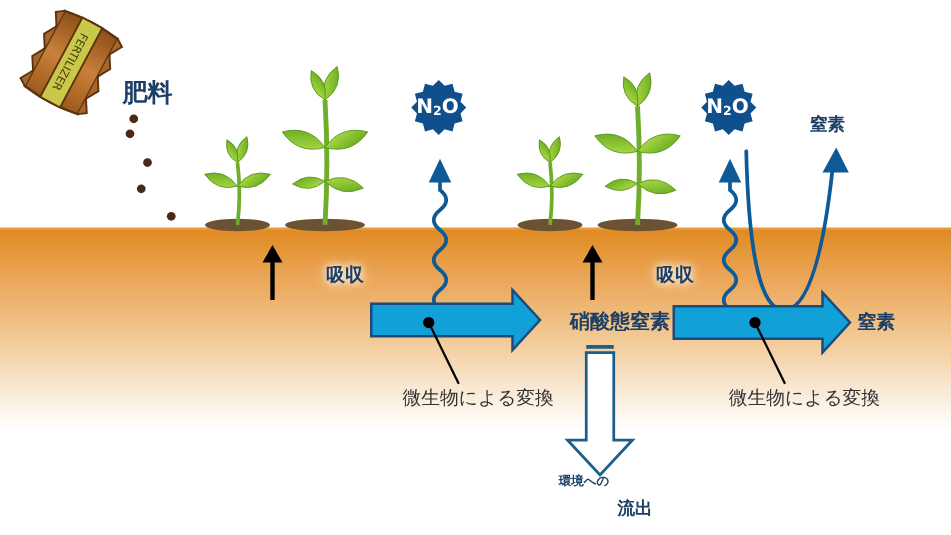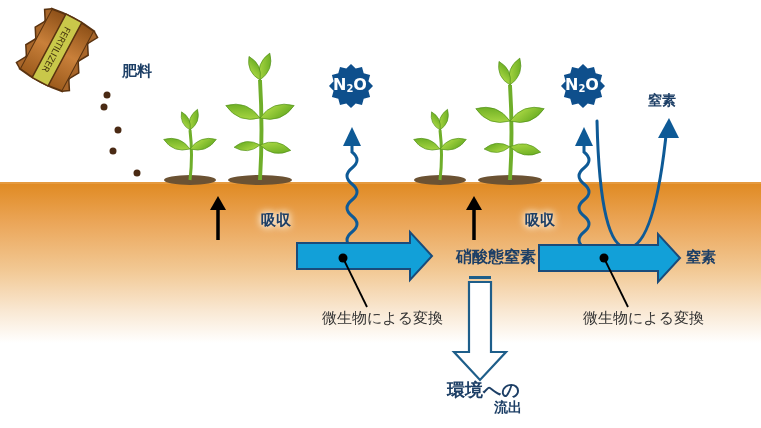--- a/index.html
+++ b/index.html
@@ -127,35 +127,35 @@
       <circle cx="604" cy="258" r="4.5" fill="#000"></circle>
       <line x1="604" y1="258" x2="628" y2="307" stroke="#000" stroke-width="1.8"></line>
     </g>
 
     <g>
       <rect x="469" y="276" width="22" height="3" fill="#1e5e8a"></rect>
       <path d="M469,282 L491,282 L491,352 L506,352 L480,380 L454,352 L469,352 Z" fill="#ffffff" stroke="#1e5e8a" stroke-width="2.2"></path>
     </g>
   </svg>
 
-  <div class="lbl" style="left:122px;top:64px;font-size:15px;">肥料</div>
+  <div class="lbl" style="left:98px;top:64px;font-size:20px;">肥料</div>
 
   <div class="lbl" style="left:333px;top:77px;font-size:16px;color:#fff;">
     <span>N</span><span style="font-size:10px;vertical-align:-2px">2</span><span>O</span>
   </div>
   <div class="lbl" style="left:565px;top:77px;font-size:16px;color:#fff;">
     <span>N</span><span style="font-size:10px;vertical-align:-2px">2</span><span>O</span>
   </div>
 
   <div class="lbl" style="left:648px;top:93px;font-size:14px;">窒素</div>
 
   <div class="lbl glow" style="left:229px;top:213px;font-size:15px;">吸収</div>
   <div class="lbl glow" style="left:493px;top:213px;font-size:15px;">吸収</div>
 
   <div class="lbl" style="left:456px;top:249px;font-size:16px;">硝酸態窒素</div>
   <div class="lbl" style="left:686px;top:250px;font-size:15px;">窒素</div>
 
   <div class="lbl-plain" style="left:294px;top:311px;">微生物による変換</div>
   <div class="lbl-plain" style="left:555px;top:311px;">微生物による変換</div>
 
-  <div class="lbl" style="left:447px;top:381px;font-size:18px;">環境への</div>
+  <div class="lbl" style="left:447px;top:381px;font-size:10px;">環境への</div>
   <div class="lbl" style="left:462px;top:400px;font-size:14px;margin-left:32px;">流出</div>
 </div>
 
 </body></html>

